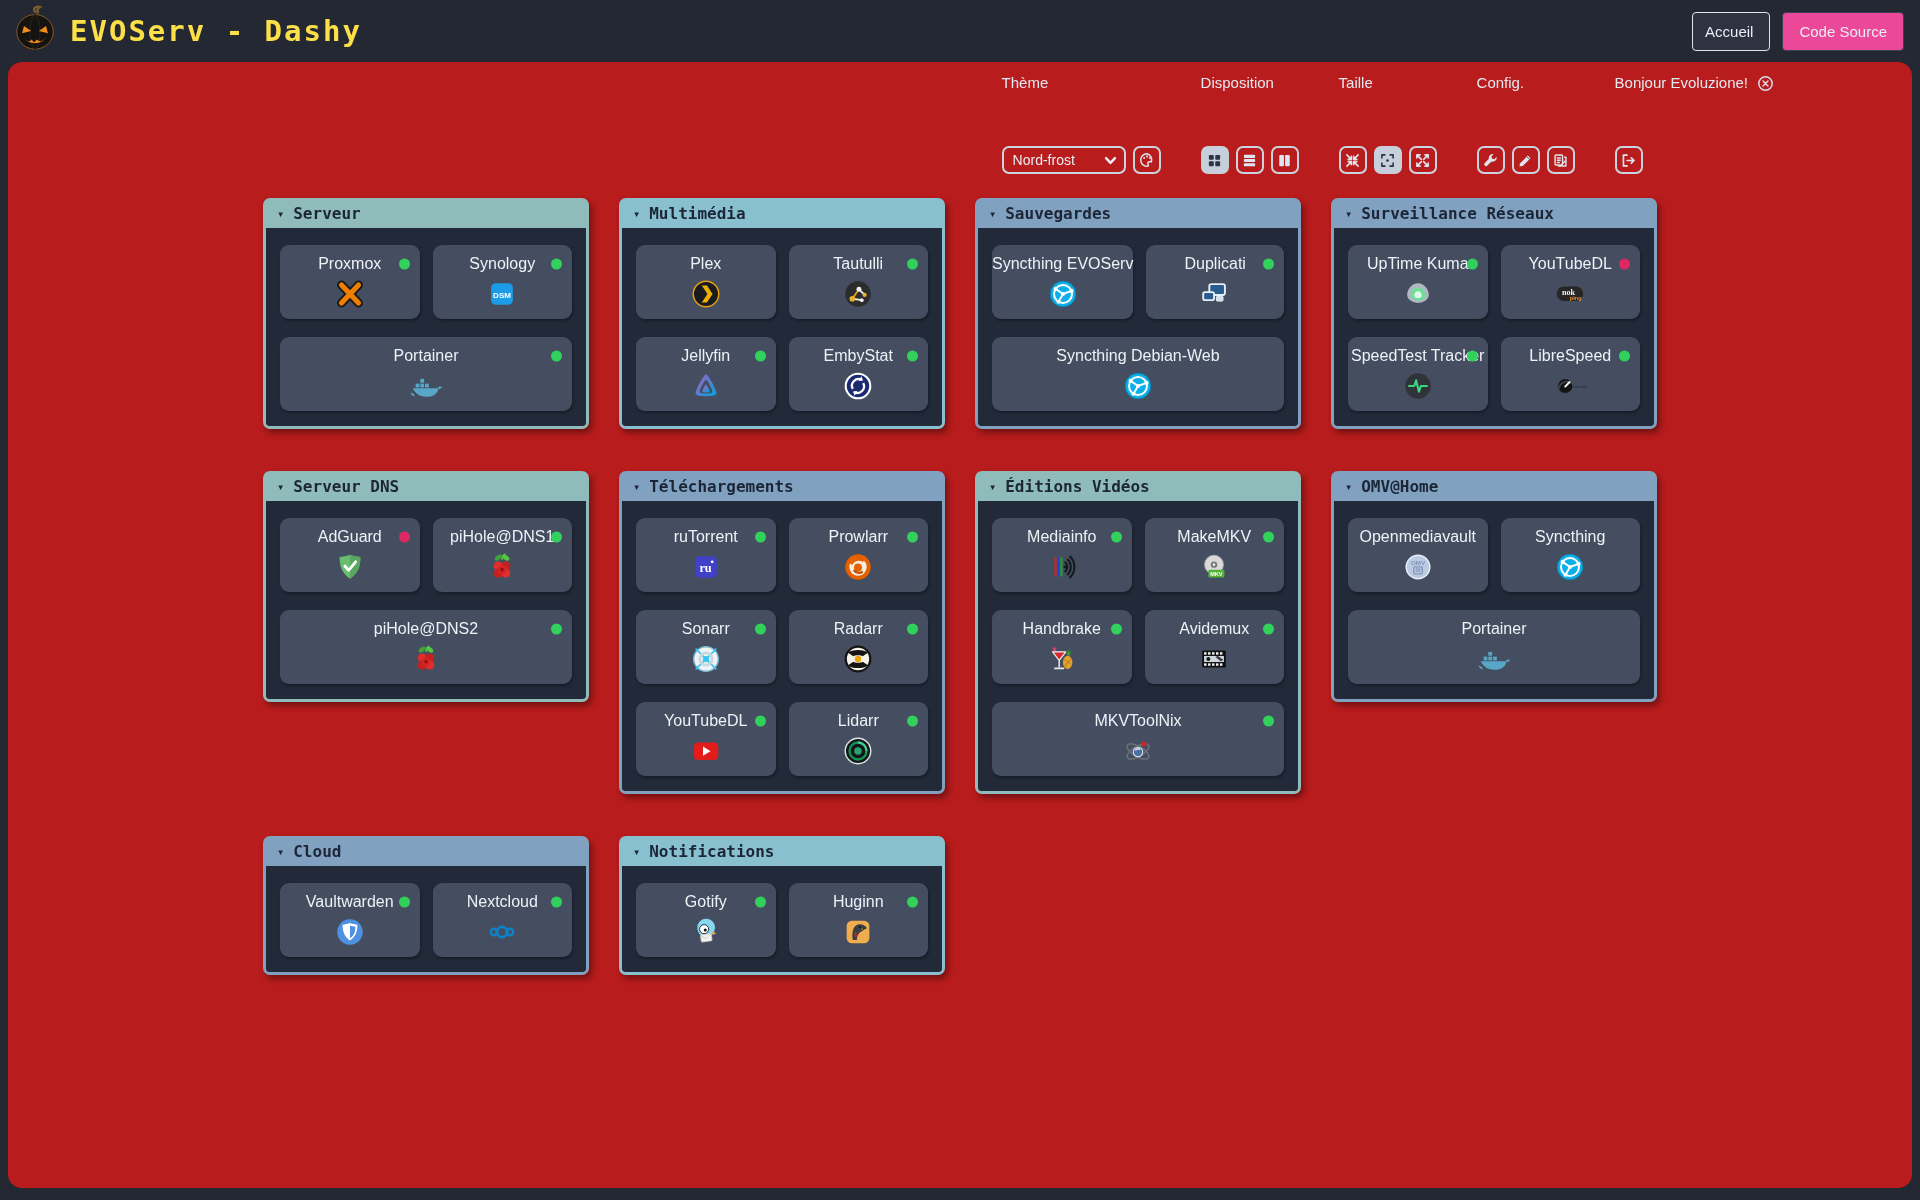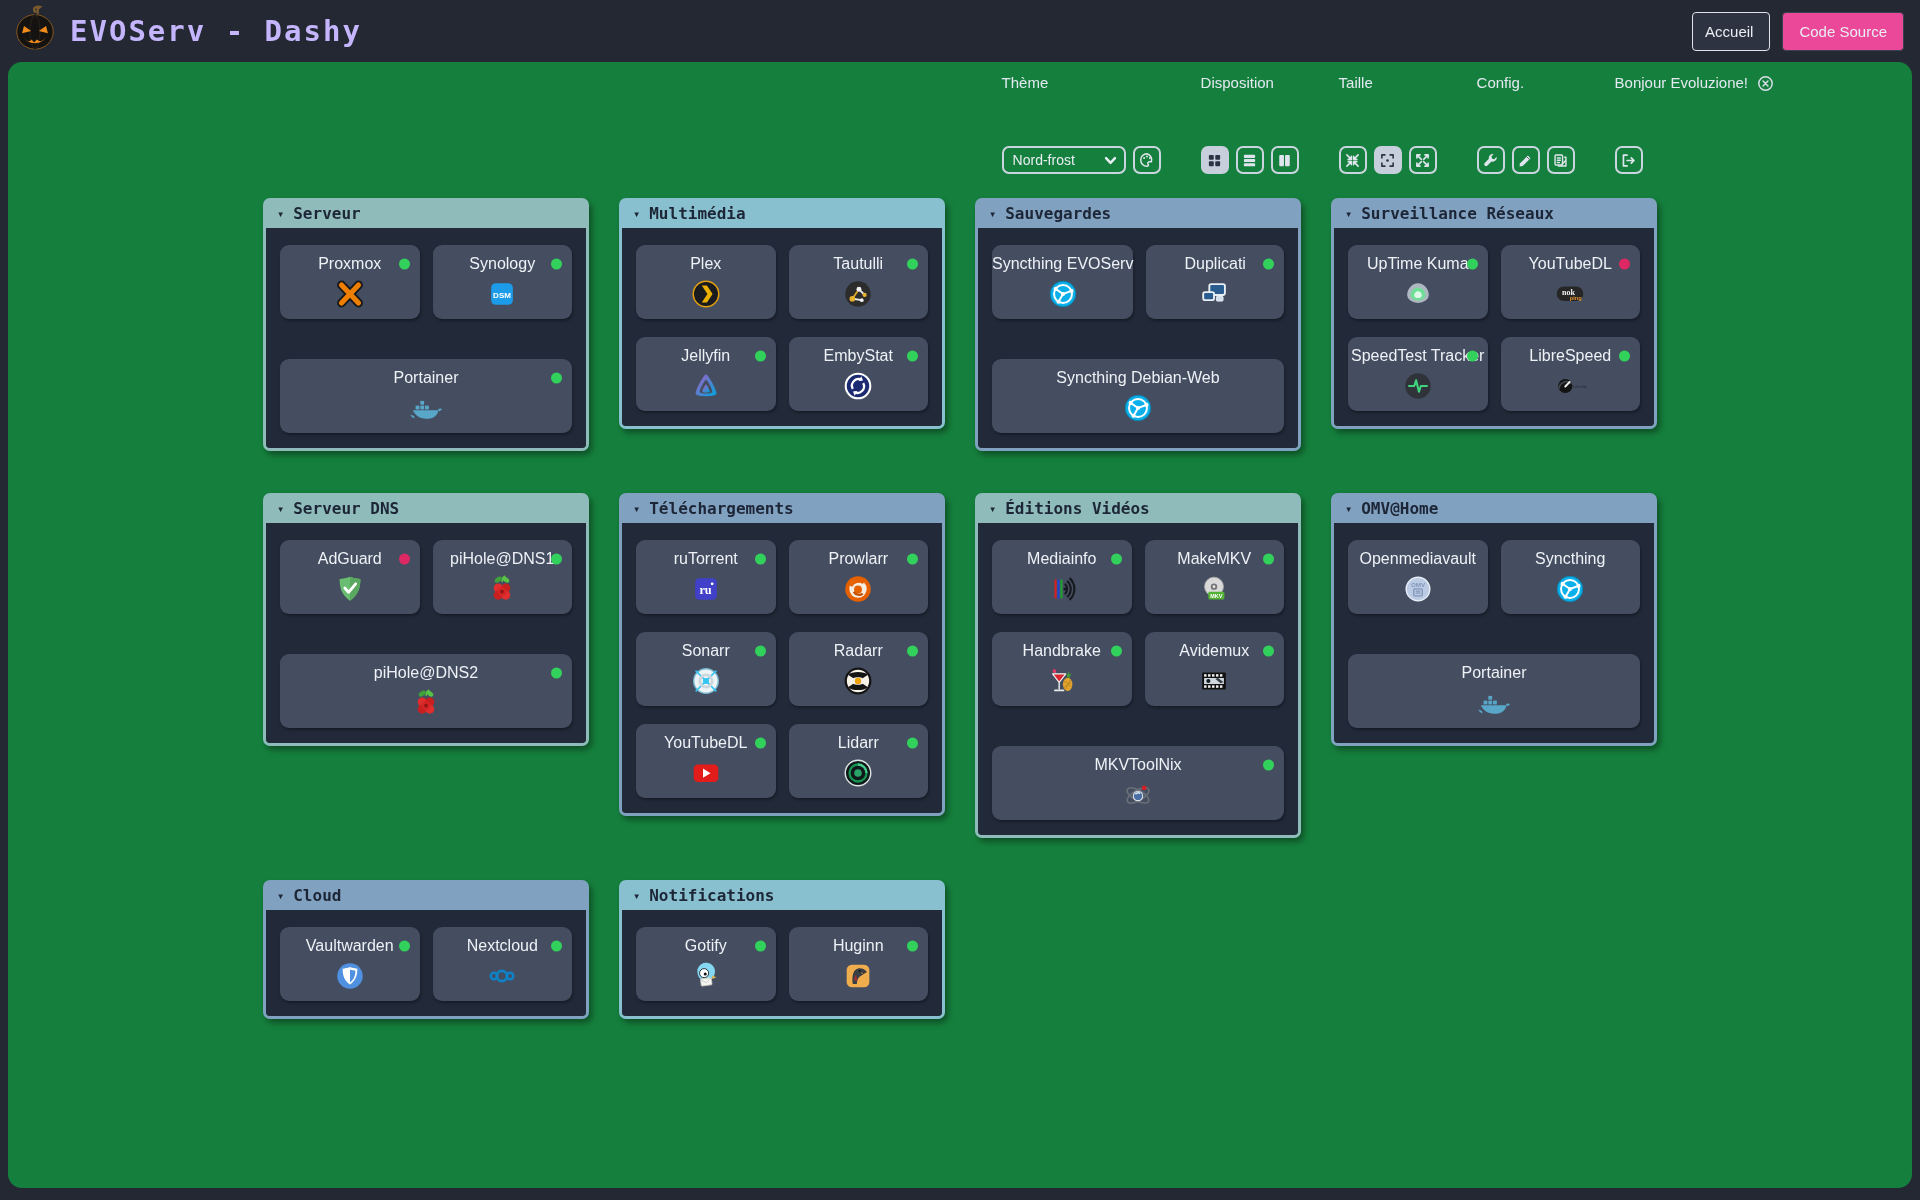--- a/index.html
+++ b/index.html
@@ -2,29 +2,29 @@
 <html><head>
 <meta charset="utf-8">
 <style>
   * { box-sizing: border-box; margin: 0; padding: 0; }
   html,body { width:1920px; height:1200px; overflow:hidden; }
   body { background:#232833; font-family:"Liberation Sans",sans-serif; }
 
   
   .topbar { height:62px; display:flex; align-items:center; padding:0 16px 0 12px; gap:12px; }
   .app-title { font-family:"DejaVu Sans Mono",monospace; font-size:29px; font-weight:bold;
-               color:#c4b5fd; letter-spacing:2px; }
+               color:#fde047; letter-spacing:2px; }
   .topbar-spacer { flex:1; }
   .top-btn { font-family:"Liberation Sans",sans-serif; font-size:15px; color:#e9edf4;
              padding:10px 16px; border-radius:4px; cursor:pointer; }
   .top-btn.outlined { background:#2d3340; border:1px solid #dde3ec;padding-left:12px; }
   .top-btn.filled   { background:#ec4899; border:1px solid #3a4150; }
 
   
-  .panel { margin:0 8px 8px; height:1126px; background:#15803d; border-radius:14px; }
+  .panel { margin:0 8px 8px; height:1126px; background:#b91c1c; border-radius:14px; }
 
   
   .settings-row { display:flex; justify-content:flex-end; align-items:flex-start;
                   gap:40px; padding:12px 138px 0 0; }
   .setting-group { display:flex; flex-direction:column; gap:6px; }
   .setting-label { color:#e3e9f1; font-size:15px; line-height:18px; }
   .controls { display:flex; gap:7px; align-items:center;margin-top:48px; }
   .select-box { display:flex; align-items:center; justify-content:space-between; gap:6px;
                 width:124px; height:28px; border:2px solid #ccd4e0; border-radius:7px;
                 padding:0 7px 0 9px; color:#e9edf4; font-size:14px; background:transparent; cursor:pointer; }
@@ -41,21 +41,21 @@
   .card { border:3px solid; border-radius:7px; box-shadow:3px 4px 6px rgba(0,0,0,.38); }
   .card-header { display:flex; align-items:center; gap:9px; padding:3px 11px 5px;
                  color:#1d2636; font-family:"DejaVu Sans Mono",monospace; font-weight:bold;
                  font-size:16px; cursor:pointer; }
   .caret { font-size:12px; line-height:12px; }
   .card-body { background:#222a3a; padding:17px 14px 15px; display:grid;
                grid-template-columns:1fr 1fr; gap:18px 13px; border-radius:0 0 4px 4px; }
   .tile { background:#454e60; border-radius:9px; height:74px; cursor:pointer;
           box-shadow:1px 2px 3px rgba(0,0,0,.35);
           display:flex; flex-direction:column; align-items:center; justify-content:center; gap:3px; }
-  .tile.wide { grid-column:1 / -1;margin-top:22px; }
+  .tile.wide { grid-column:1 / -1; }
   .tile-top { position:relative; width:100%; display:flex; justify-content:center; align-items:center; height:20px; }
   .tile-label { color:#eef1f6; font-size:16px; white-space:nowrap; }
   .dot { position:absolute; right:10px; top:50%; transform:translateY(-50%);
          width:11px; height:11px; border-radius:50%; }
   .tile-icon { height:34px; display:flex; align-items:center; justify-content:center; }
 </style>
 </head>
 <body>
 
 <header class="topbar">

